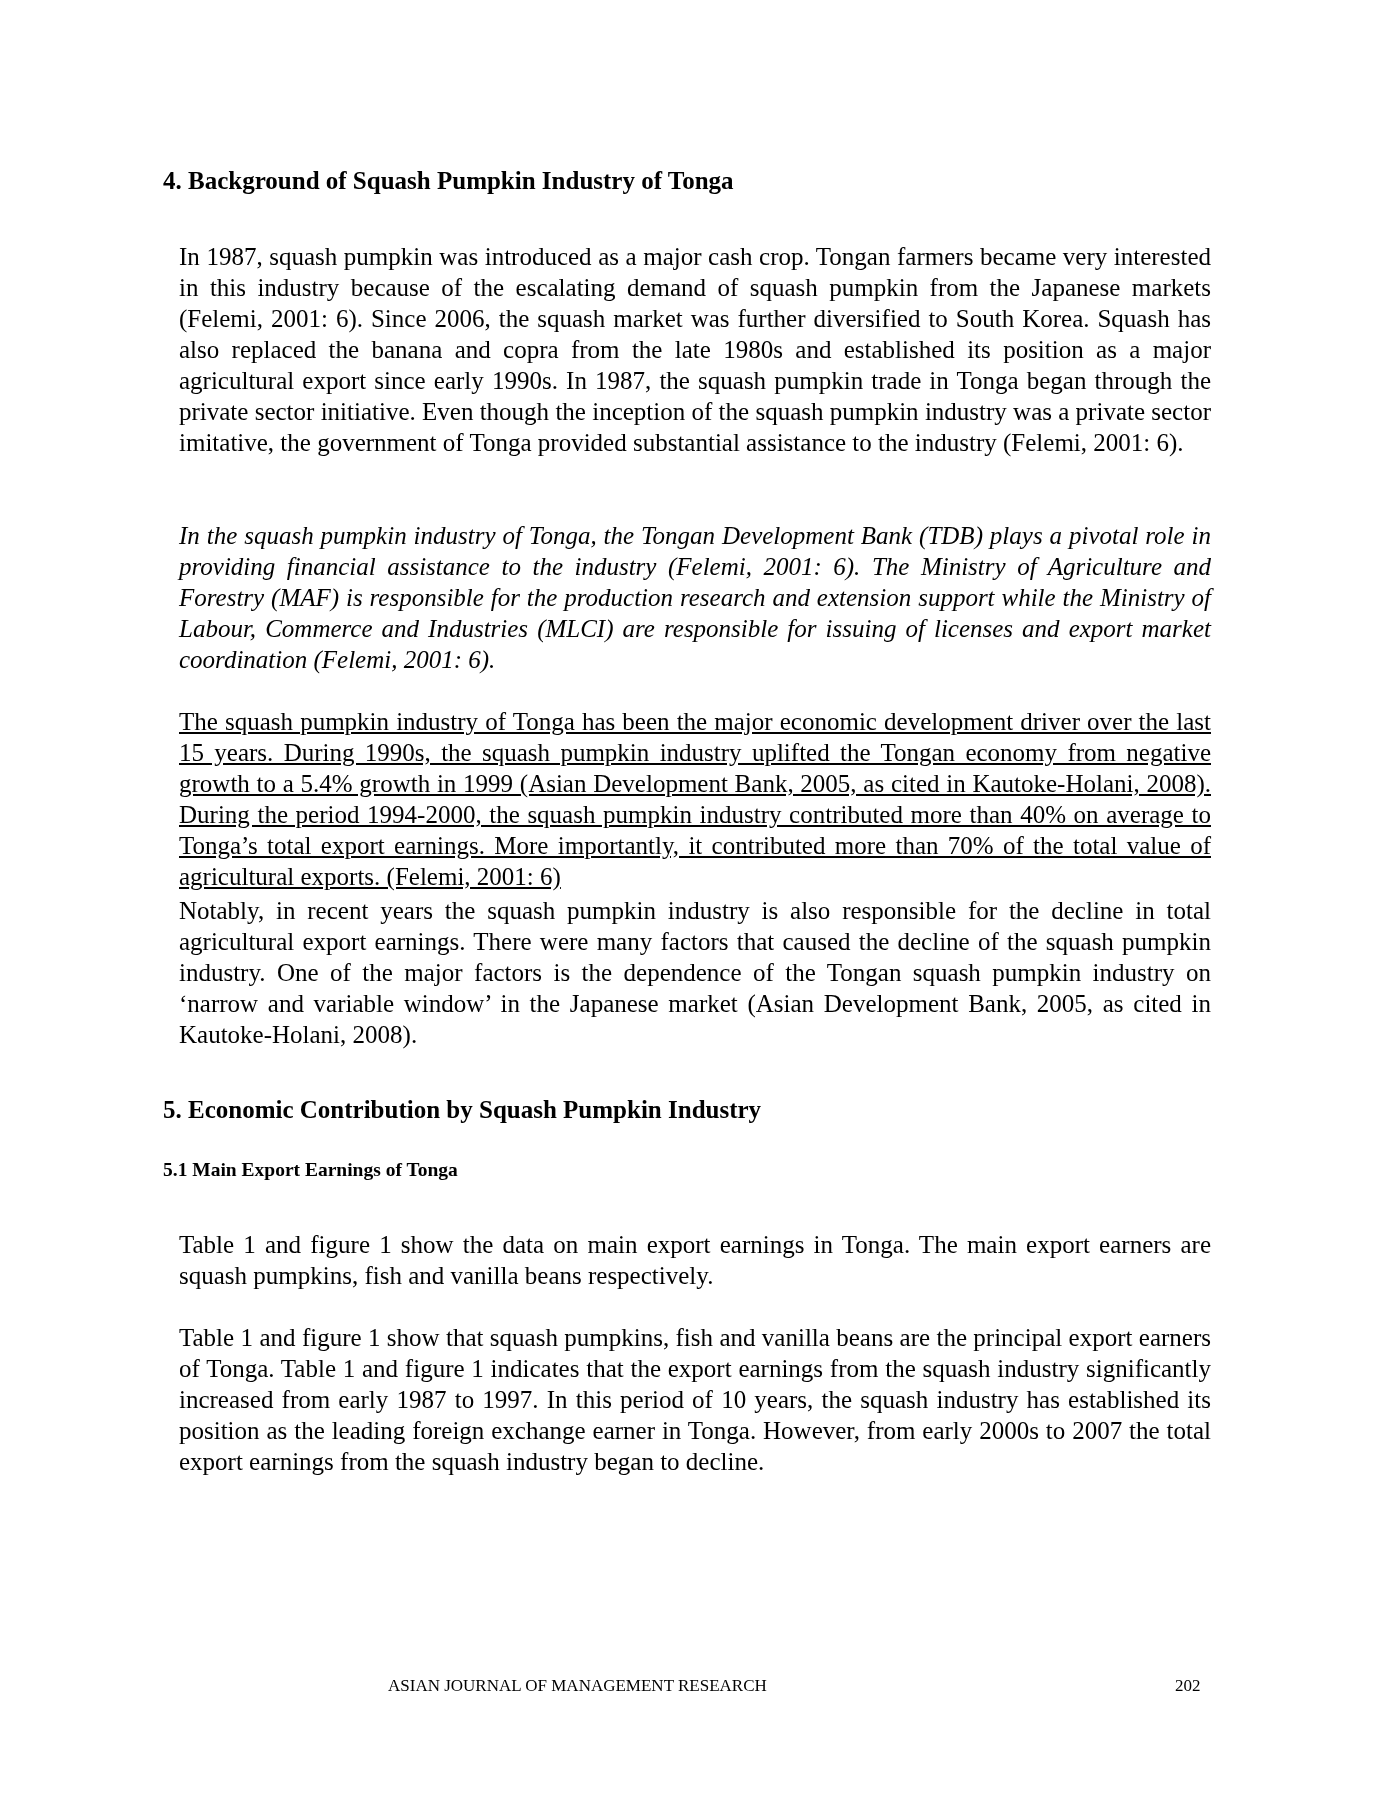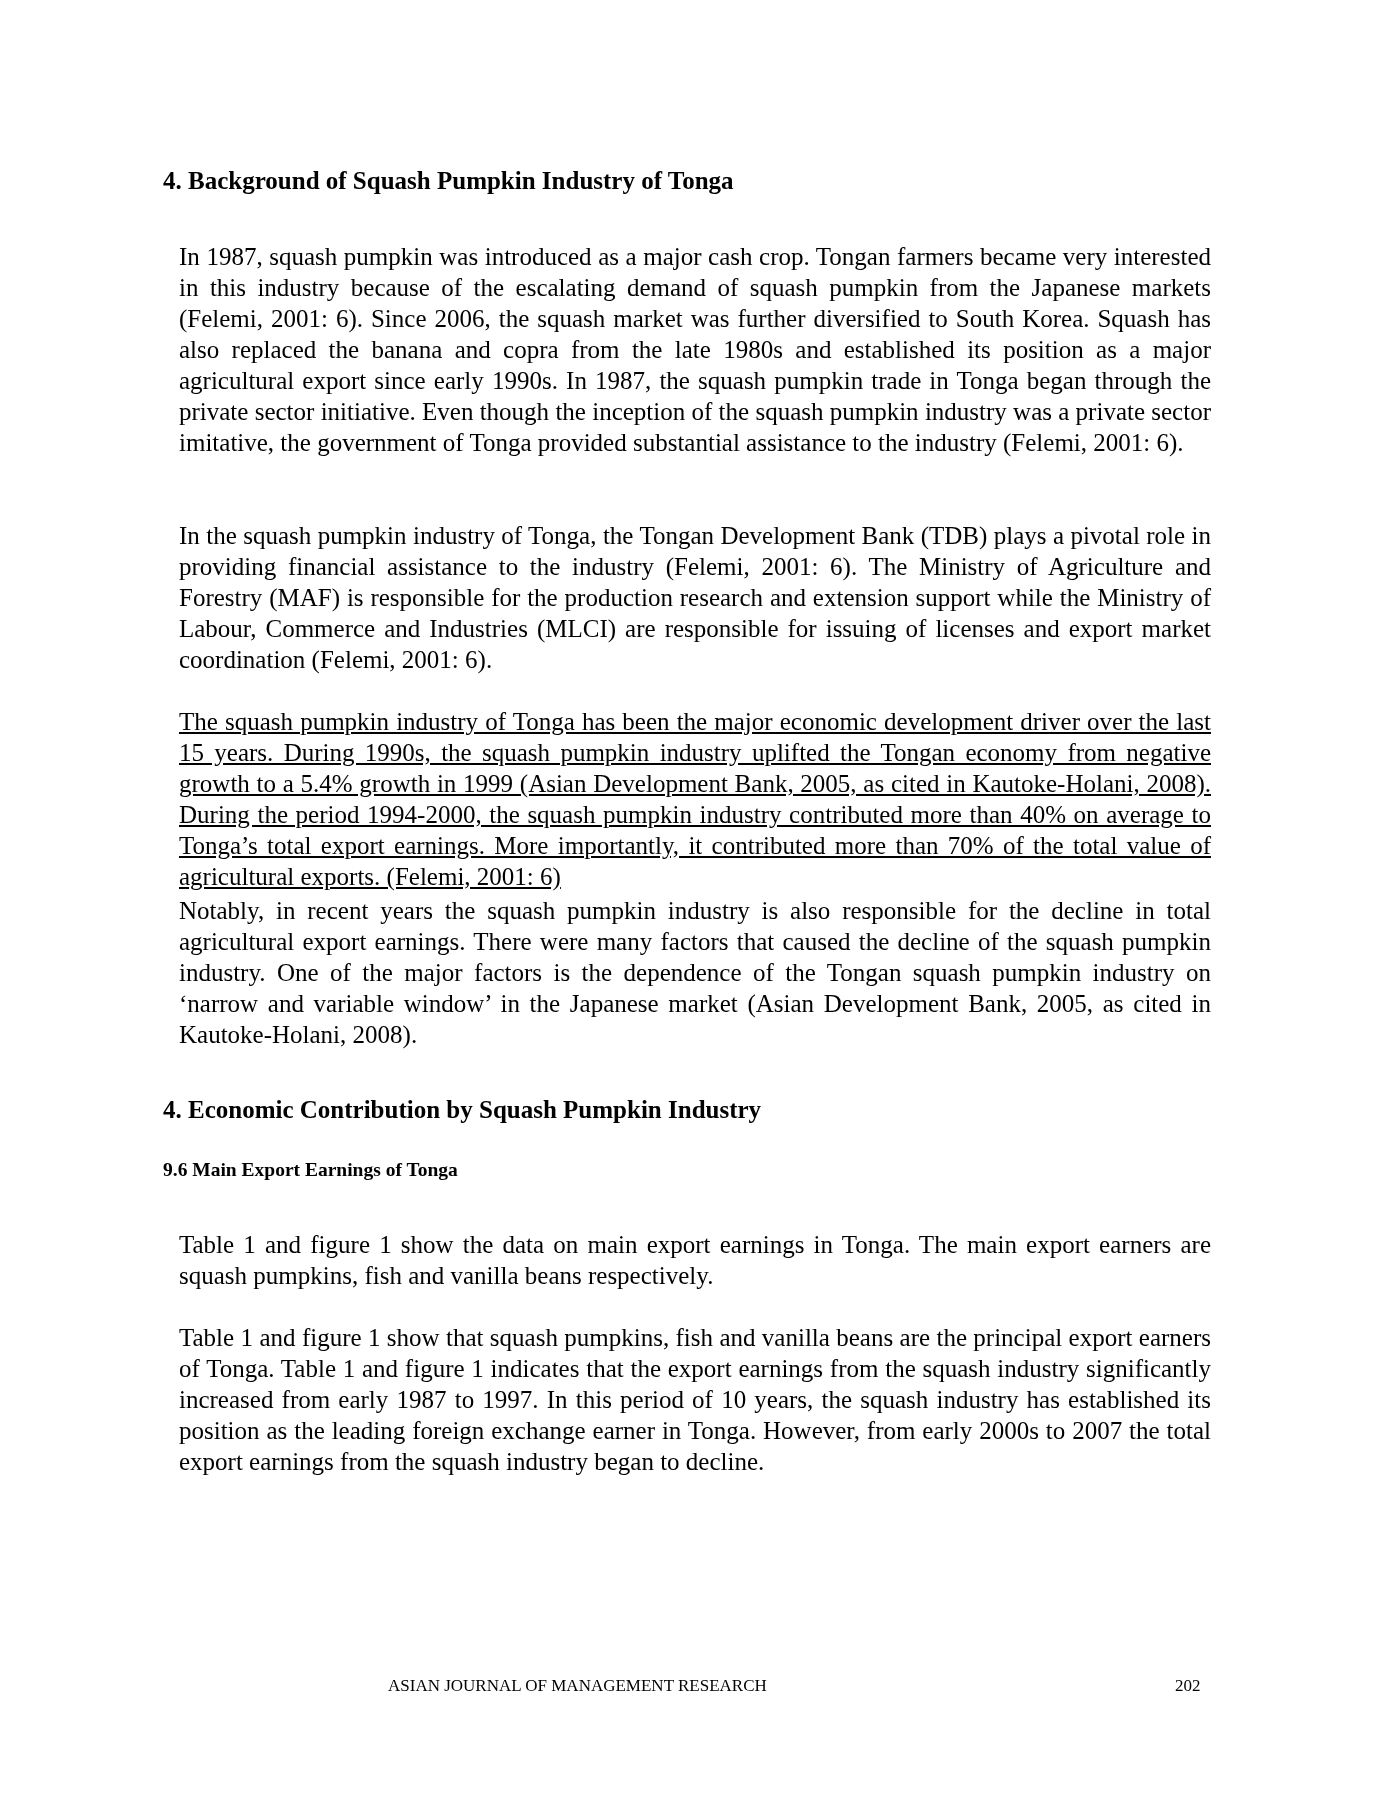--- a/index.html
+++ b/index.html
@@ -17,38 +17,38 @@
 <div class="page">
 
   <div class="col" style="top:166px;">
     <h1 class="h1">4. Background of Squash Pumpkin Industry of Tonga</h1>
   </div>
 
   <div class="col" style="top:225px;">
     <p class="p">In 1987, squash pumpkin was introduced as a major cash crop.  Tongan farmers became very interested in this industry because of the escalating demand of squash pumpkin from the Japanese markets (Felemi, 2001: 6).  Since 2006, the squash market was further diversified to South Korea. Squash has also replaced the banana and copra from the late 1980s and established its position as a major agricultural export since early 1990s.  In 1987, the squash pumpkin trade in Tonga began through the private sector initiative.  Even though the inception of the squash pumpkin industry was a private sector imitative, the government of Tonga provided substantial assistance to the industry (Felemi, 2001: 6).</p>
   </div>
 
-  <div class="col" style="top:504px;">
+  <div class="col" style="top:504px;font-style:italic;">
     <p class="p">In the squash pumpkin industry of Tonga, the Tongan Development Bank (TDB) plays a pivotal role in providing financial assistance to the industry (Felemi, 2001: 6).  The Ministry of Agriculture and Forestry (MAF) is responsible for the production research and extension support while the Ministry of Labour, Commerce and Industries (MLCI) are responsible for issuing of licenses and export market coordination (Felemi, 2001: 6).</p>
   </div>
 
   <div class="col" style="top:690px;text-decoration:underline;">
     <p class="p">The squash pumpkin industry of Tonga has been the major economic development driver over the last 15 years.  During 1990s, the squash pumpkin industry uplifted the Tongan economy from negative growth to a 5.4% growth in 1999 (Asian Development Bank, 2005, as cited in Kautoke-Holani, 2008).  During the period 1994-2000, the squash pumpkin industry contributed more than 40% on average to Tonga’s total export earnings.  More importantly, it contributed more than 70% of the total value of agricultural exports. (Felemi, 2001: 6)</p>
   </div>
 
   <div class="col" style="top:879px;">
     <p class="p">Notably, in recent years the squash pumpkin industry is also responsible for the decline in total agricultural export earnings.  There were many factors that caused the decline of the squash pumpkin industry.  One of the major factors is the dependence of the Tongan squash pumpkin industry on ‘narrow and variable window’ in the Japanese market (Asian Development Bank, 2005, as cited in Kautoke-Holani, 2008).</p>
   </div>
 
   <div class="col" style="top:1095px;">
-    <h1 class="h1">4. Economic Contribution by Squash Pumpkin Industry</h1>
+    <h1 class="h1">5. Economic Contribution by Squash Pumpkin Industry</h1>
   </div>
 
   <div class="col" style="top:1158px;">
-    <h2 class="h2">9.6 Main Export Earnings of Tonga</h2>
+    <h2 class="h2">5.1 Main Export Earnings of Tonga</h2>
   </div>
 
   <div class="col" style="top:1213px;">
     <p class="p">Table 1 and figure 1 show the data on main export earnings in Tonga. The main export earners are squash pumpkins, fish and vanilla beans respectively.</p>
   </div>
 
   <div class="col" style="top:1306px;">
     <p class="p">Table 1 and figure 1 show that squash pumpkins, fish and vanilla beans are the principal export earners of Tonga.  Table 1 and figure 1 indicates that the export earnings from the squash industry significantly increased from early 1987 to 1997.  In this period of 10 years, the squash industry has established its position as the leading foreign exchange earner in Tonga.  However, from early 2000s to 2007 the total export earnings from the squash industry began to decline.</p>
   </div>
 

